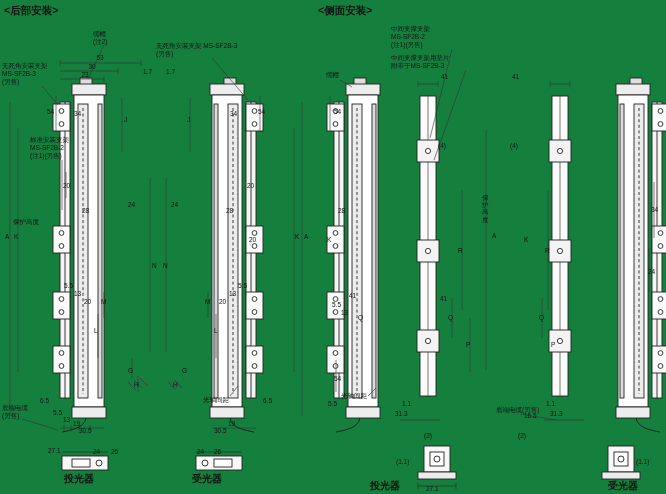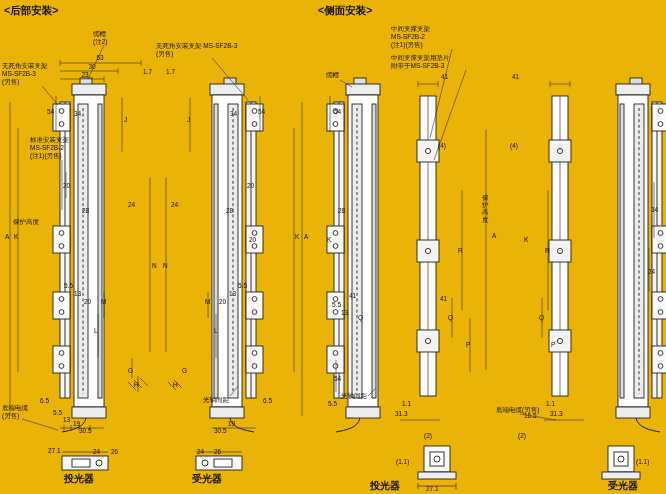--- a/index.html
+++ b/index.html
@@ -1,17 +1,17 @@
 <!DOCTYPE html>
 <html><head>
 <meta charset="utf-8">
 <style>
   html,body{margin:0;padding:0;background:#ffffff;}
   .stage{
-    position:relative;width:666px;height:494px;background:#eab308;
+    position:relative;width:666px;height:494px;background:#15803d;
     font-family:"Liberation Sans","DejaVu Sans",sans-serif;overflow:hidden;
   }
   svg{position:absolute;left:0;top:0;}
   svg text{font-family:"Liberation Sans","DejaVu Sans",sans-serif;fill:#111;}
   .title-text{font-size:10.5px;font-weight:bold;}
   .caption-text{font-size:10px;font-weight:bold;}
 </style>
 </head>
 <body>
 

